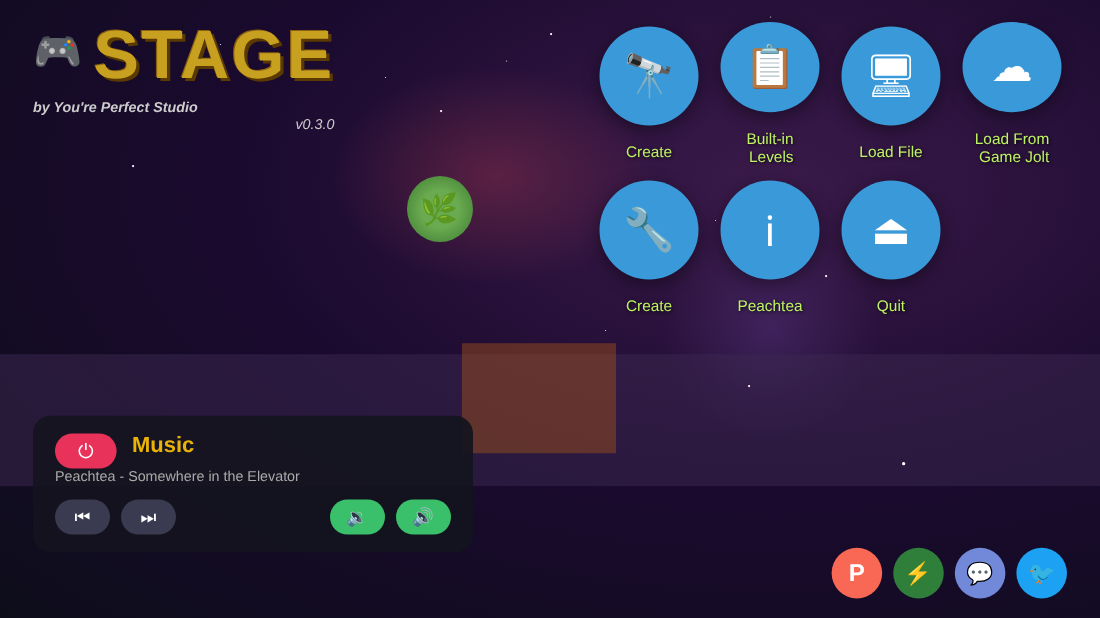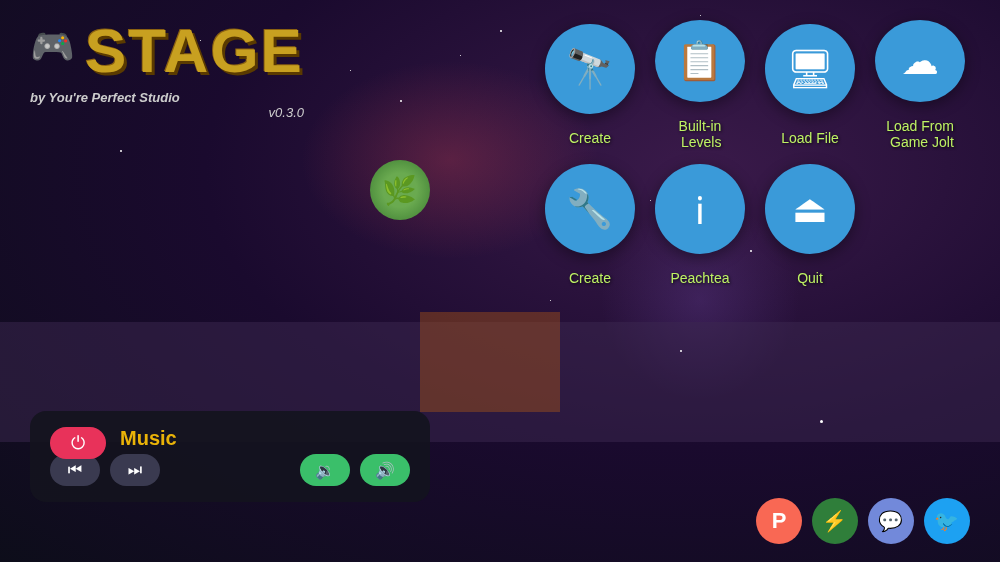--- a/index.html
+++ b/index.html
@@ -304,20 +304,21 @@
     <div class="menu-btn-label">Quit</div>
   </div>
 
 </div>
 
 <div class="music-player">
   <div class="music-power">
     <span>⏻</span>
   </div>
   <div class="music-title">Music</div>
+  <div class="music-track">Peachtea - Somewhere in the Elevator</div>
   <div class="music-controls">
     <div class="ctrl-btn dark">
       <span>⏮</span>
     </div>
     <div class="ctrl-btn dark">
       <span>⏭</span>
     </div>
     <div class="ctrl-spacer"></div>
     <div class="ctrl-btn green">
       <span>🔉</span>

